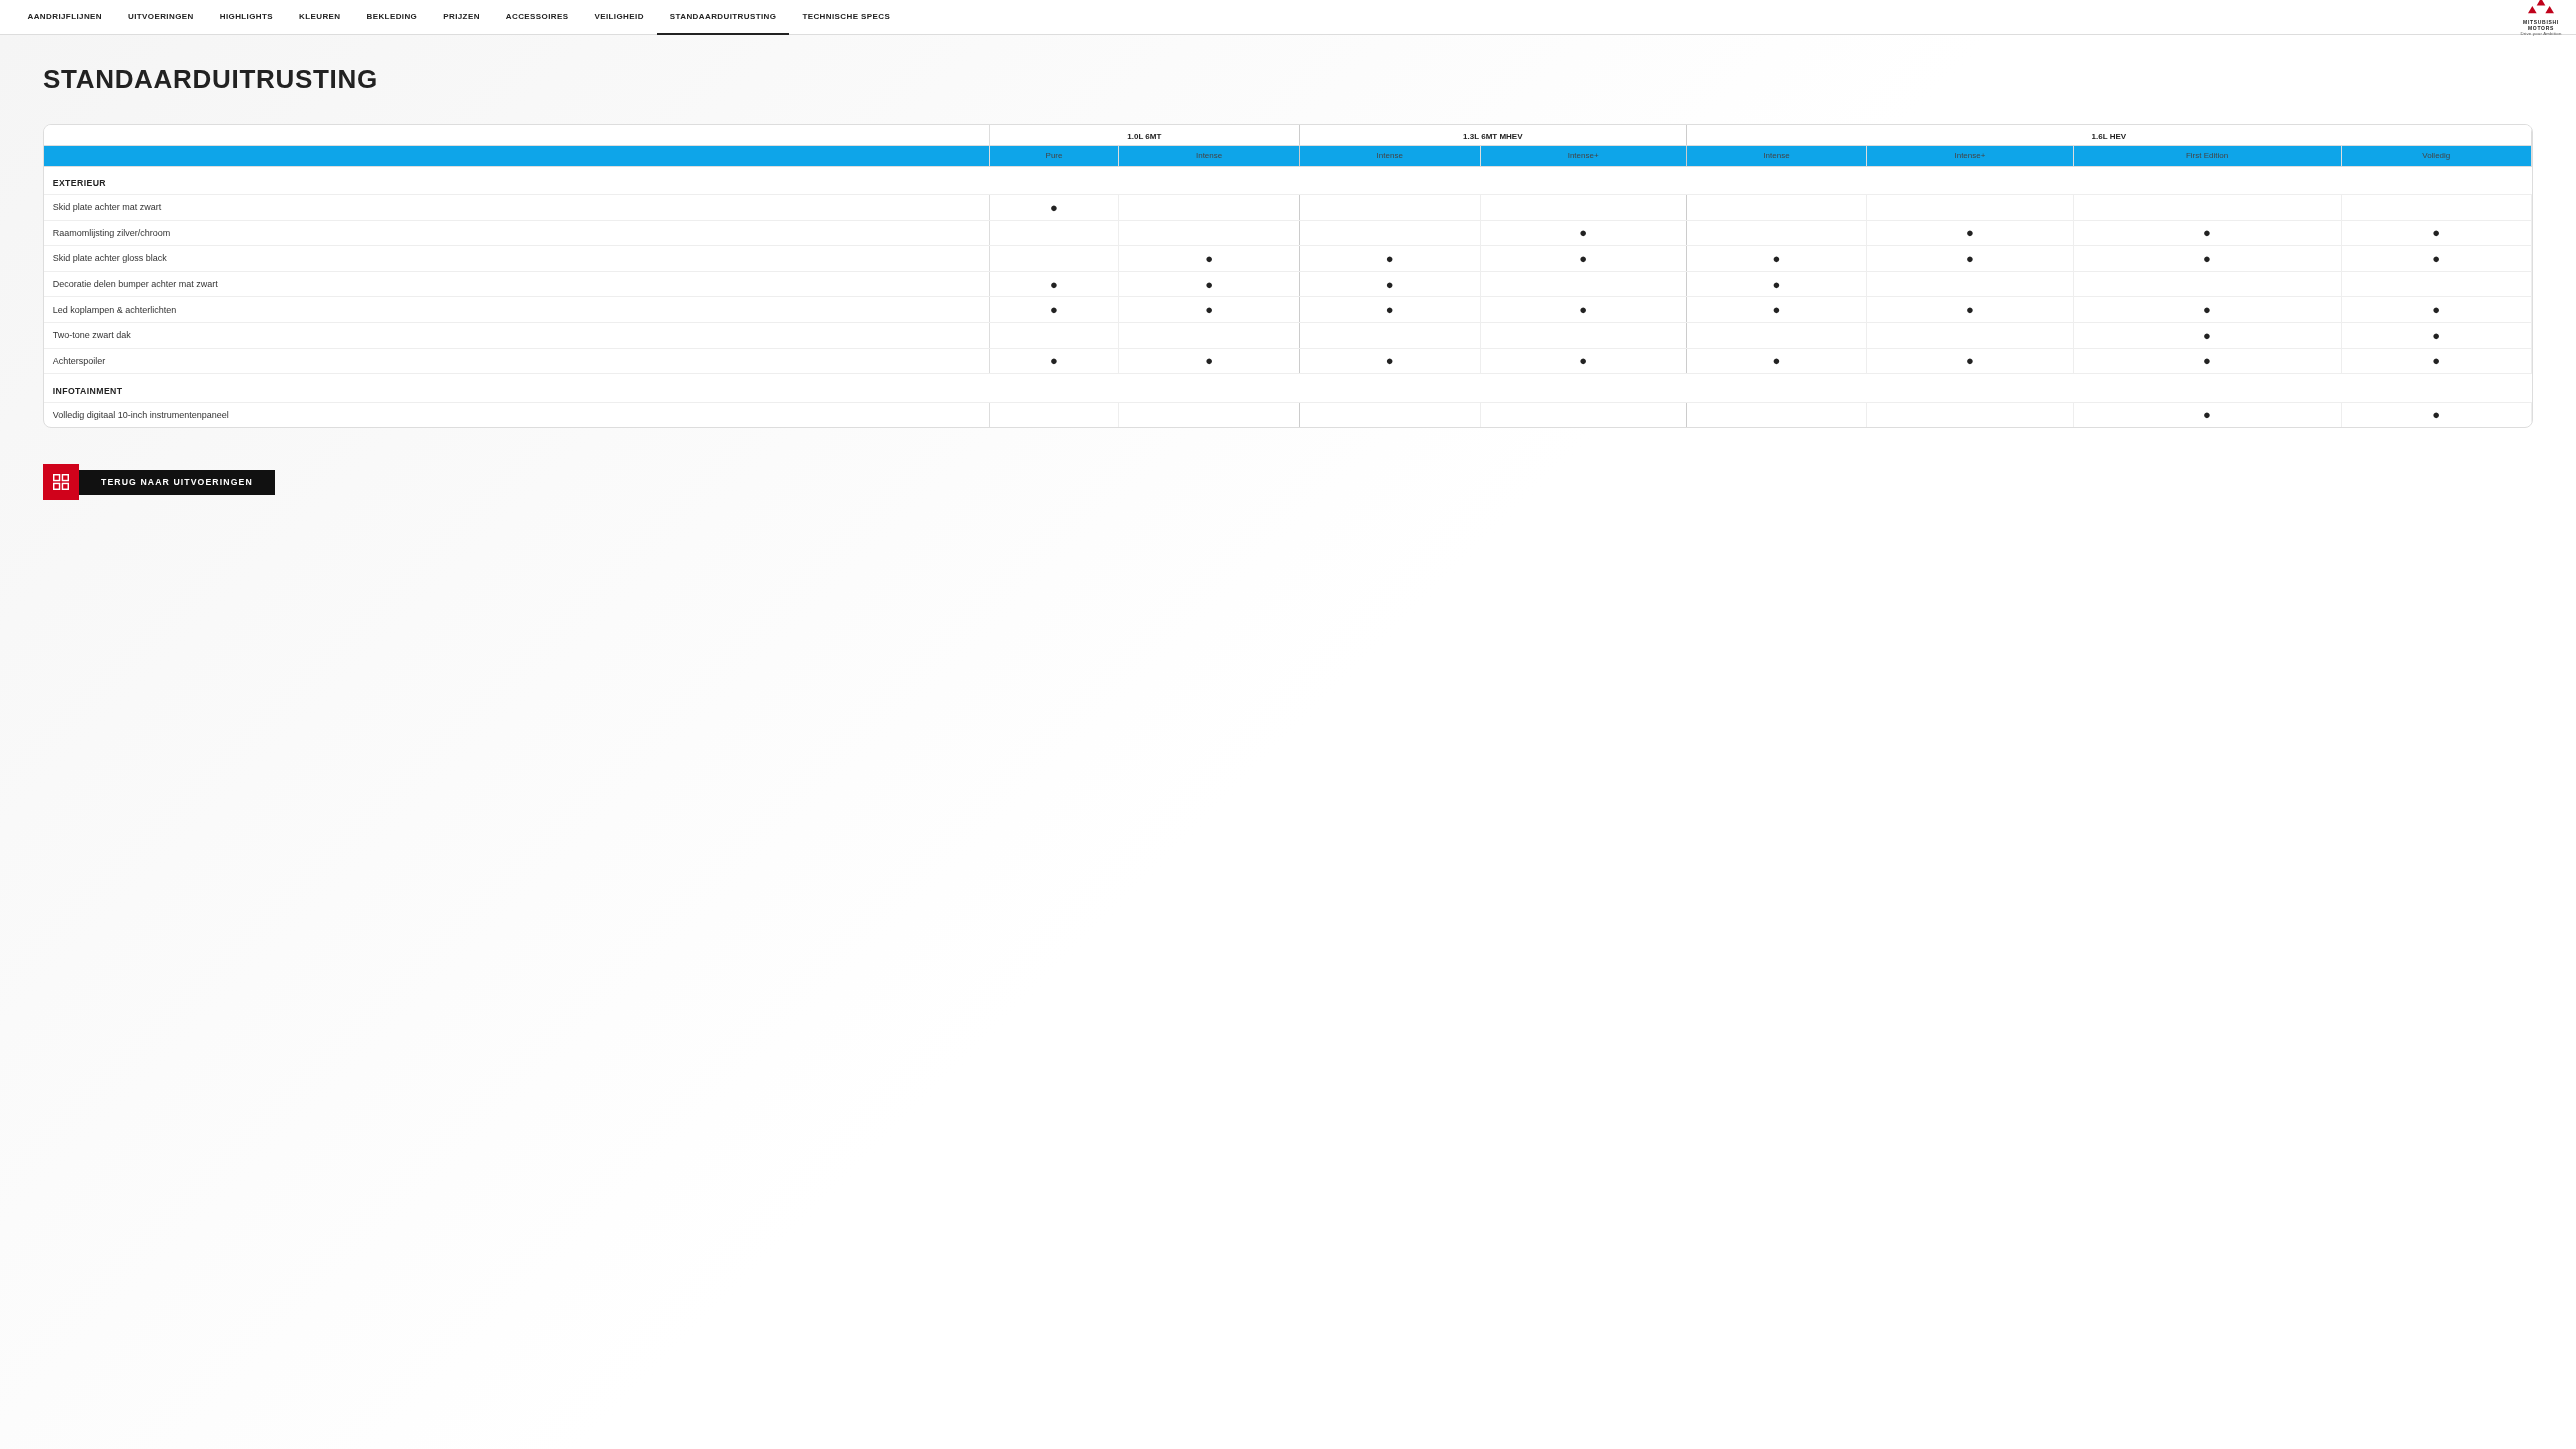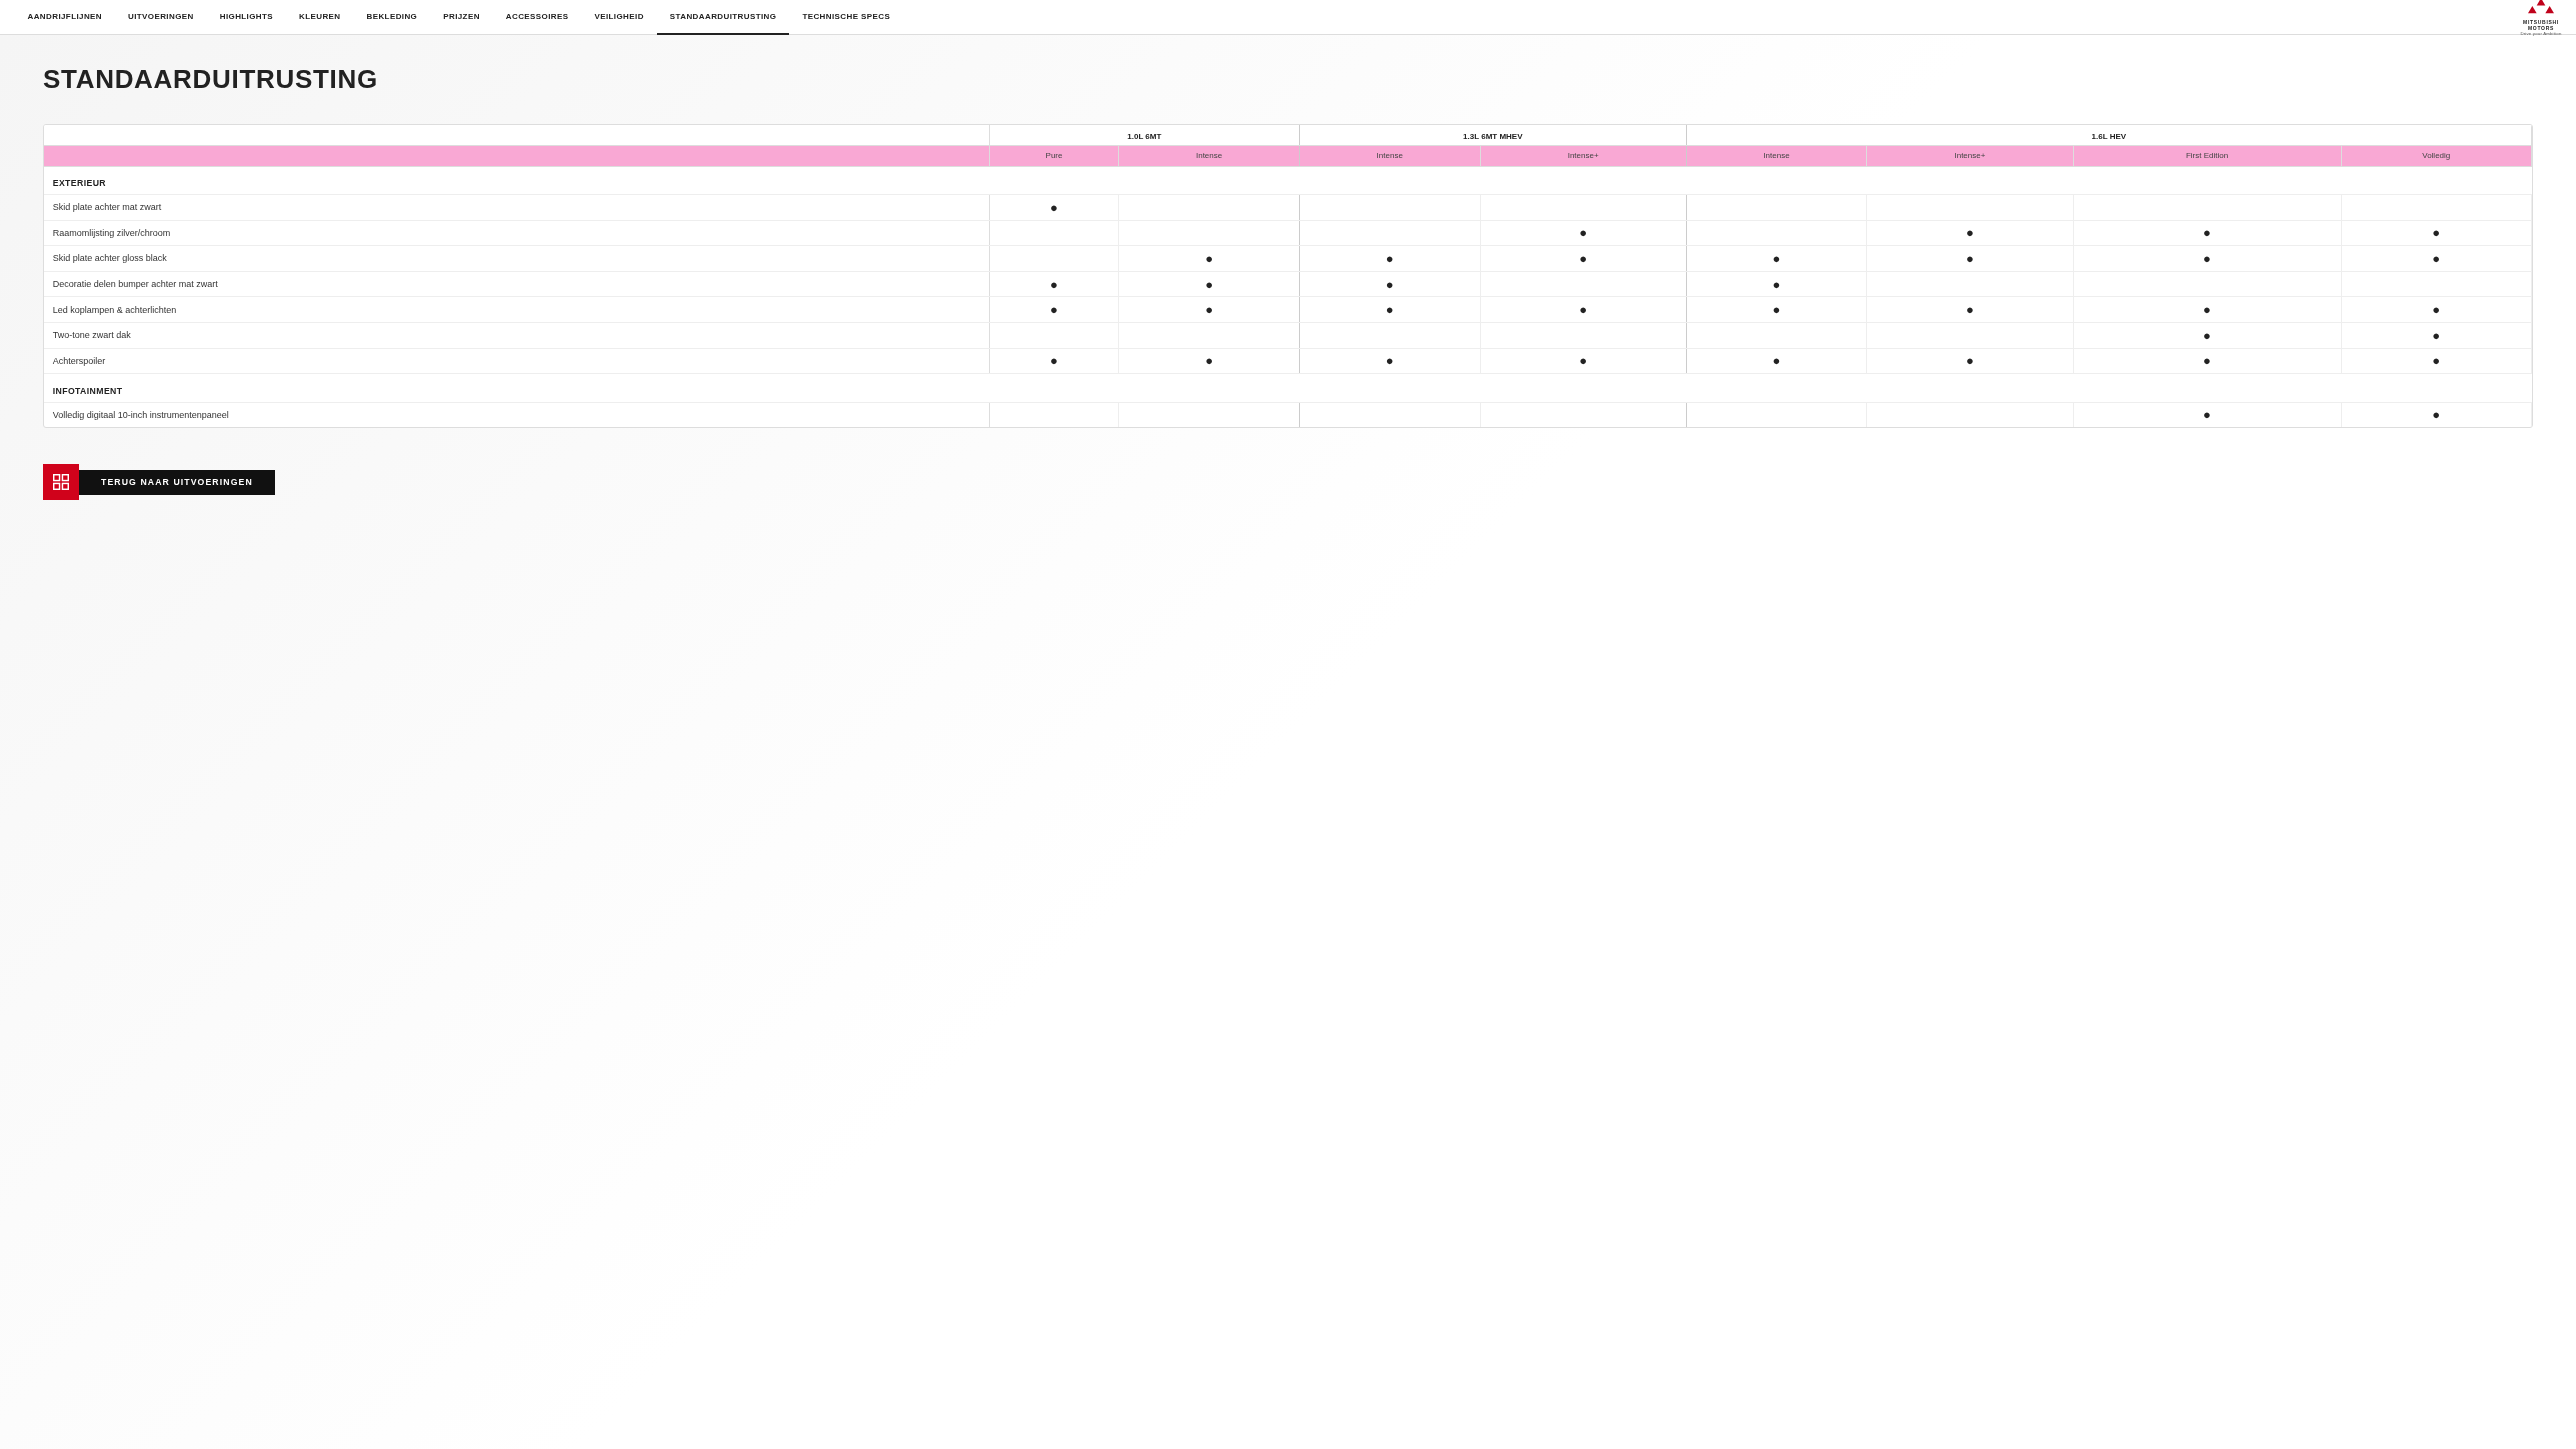--- a/index.html
+++ b/index.html
@@ -72,21 +72,21 @@
       font-weight: 900;
       text-transform: uppercase;
       letter-spacing: 0.7px;
       margin-bottom: 29px;
     }
 
     
     .table-container {
       background: #fff;
       border: 0.7px solid #ddd;
-      border-radius: 3px;
+      border-radius: 8px;
       overflow: hidden;
     }
 
     table {
       width: 100%;
       border-collapse: collapse;
       font-size: 9px;
     }
 
     
@@ -97,21 +97,21 @@
       text-align: center;
       font-size: 8px;
       font-weight: 700;
       padding: 7.2px 4.3px 4.3px 4.3px;
       color: #222;
     }
     .header-group-row .feature-col {
       border-right: 0.7px solid #ddd;
     }
     .header-sub-row th {
-      background: #f9a8d4;
+      background: #0ea5e9;
       border-bottom: 1.4px solid #ddd;
       border-right: 0.7px solid #ddd;
       text-align: center;
       font-size: 8px;
       font-weight: 400;
       padding: 4.3px 2.9px 5.8px 2.9px;
       color: #444;
     }
     .header-sub-row .feature-col {
       border-right: 0.7px solid #ddd;

